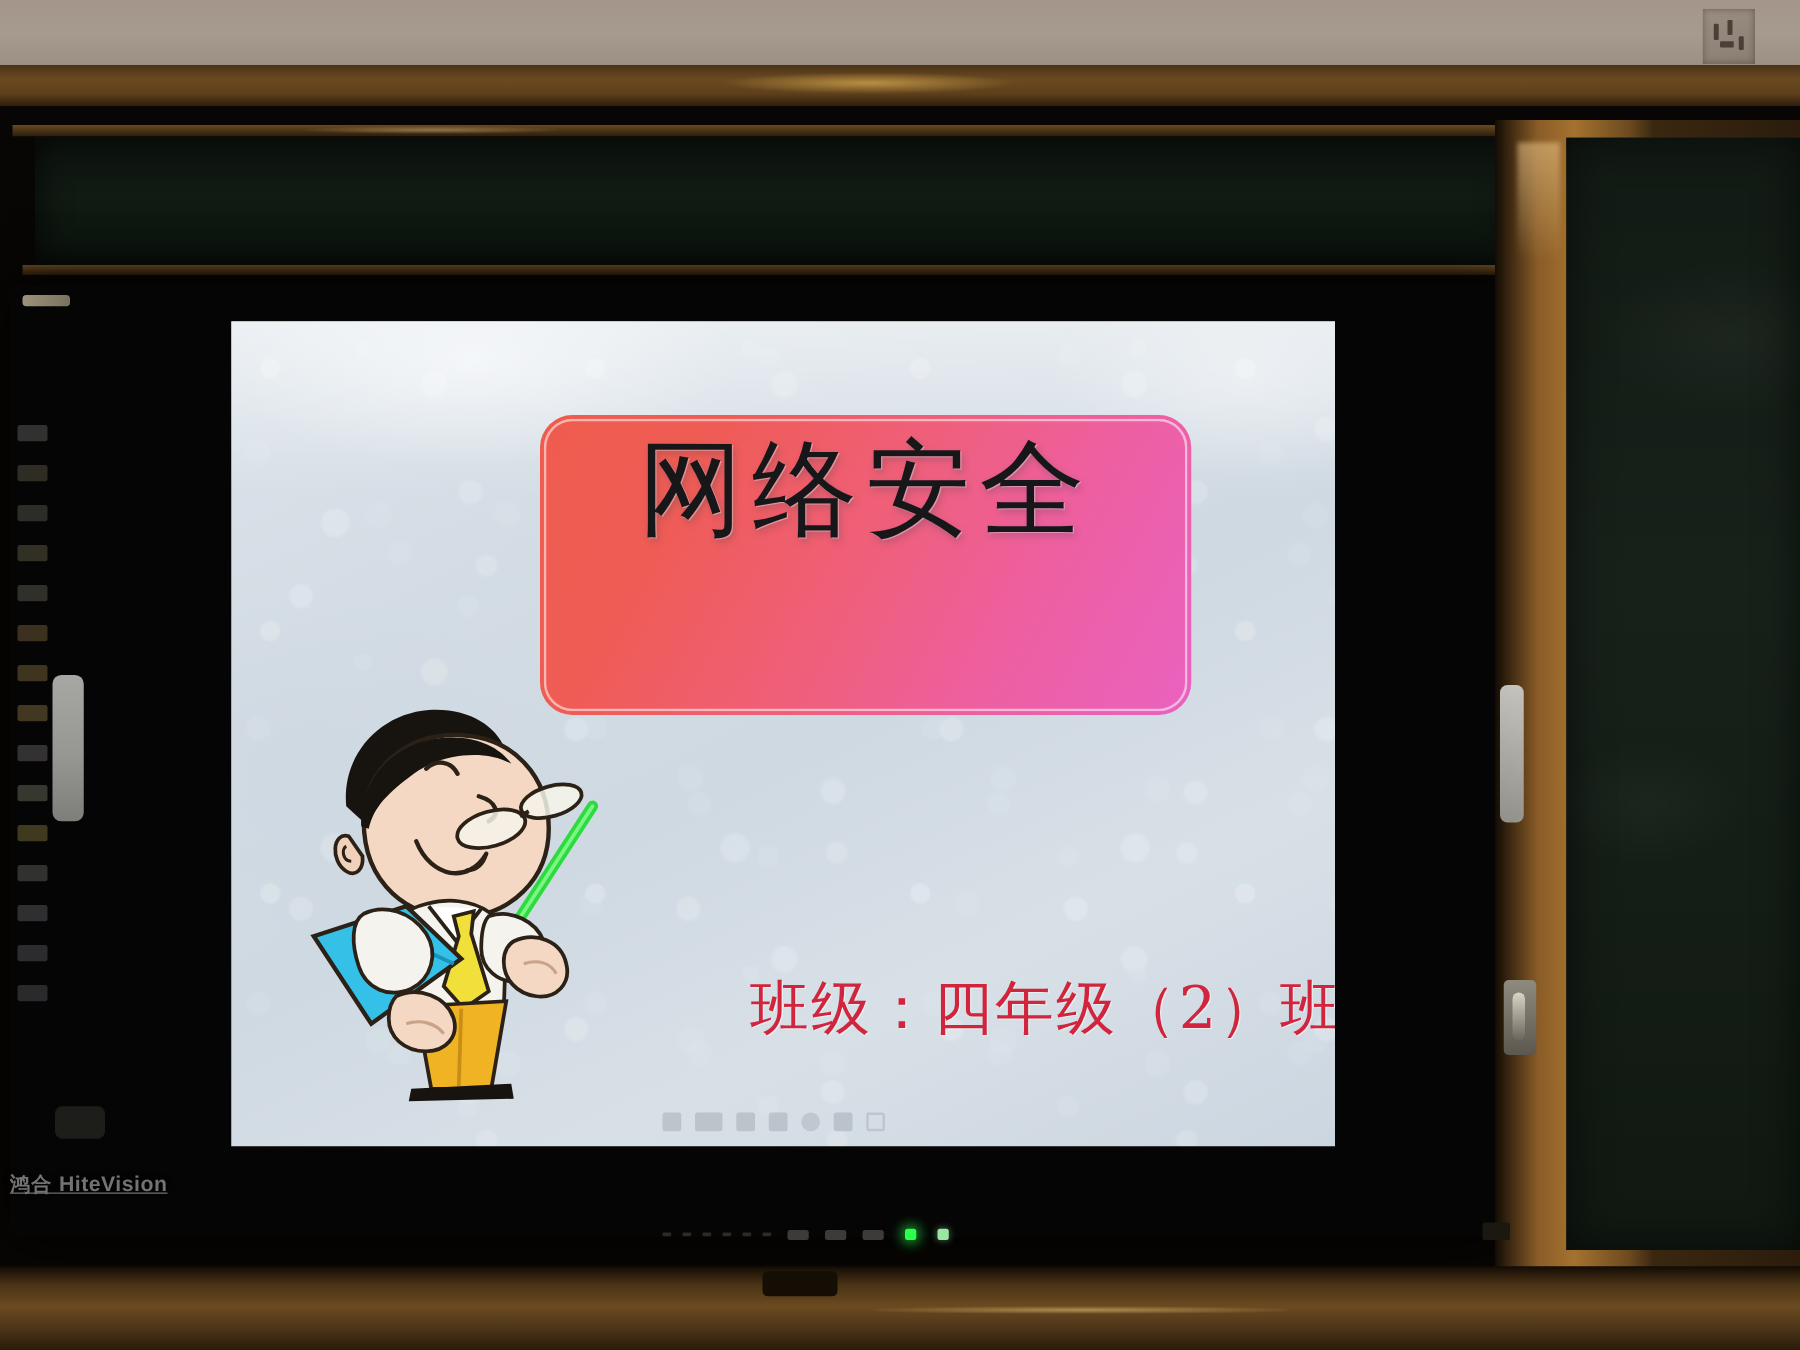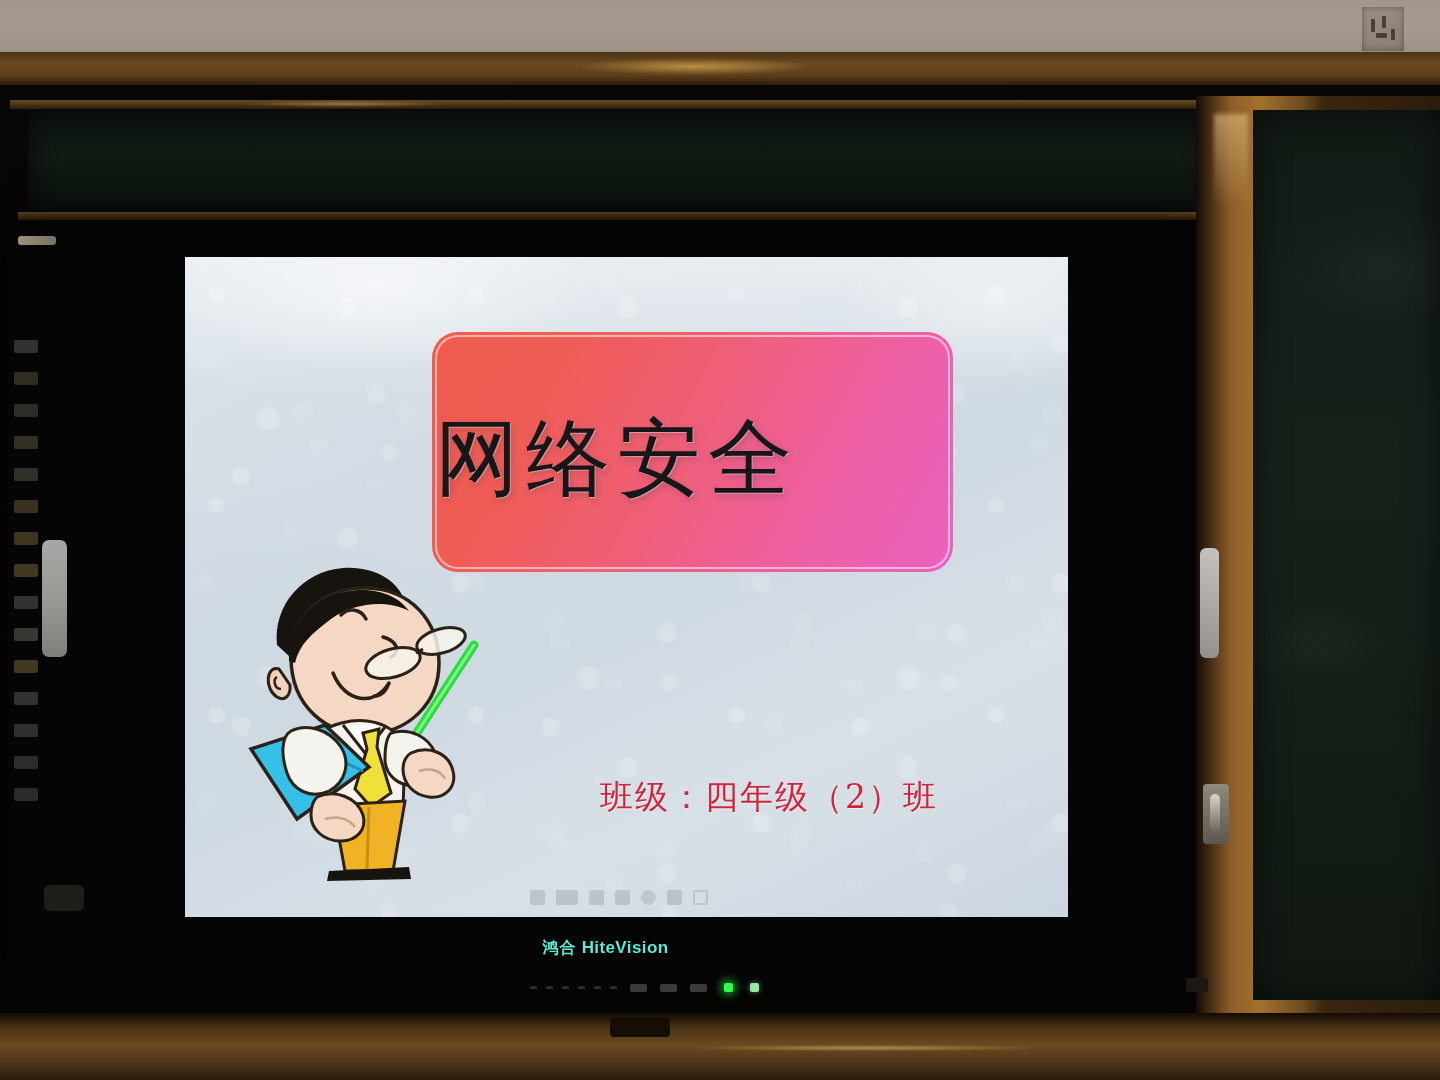--- a/index.html
+++ b/index.html
@@ -151,26 +151,27 @@
     border-radius: 6px;
     background: #20201d;
     opacity: .9;
   }
 
   
   .brand {
     position: absolute;
     left: 0; top: 938px;
     width: 1195px;
-    text-align: center;
-    color: #5eead4;
+    text-align: left;
+    color: #737373;
     font-size: 17px;
     letter-spacing: .4px;
     font-weight: 700;
     text-shadow: 0 0 5px rgba(0,0,0,.9);
+    text-decoration: underline;
   }
   .brand .cn { font-size: 16px; letter-spacing: 1px; }
 
   
   .bottom-ctrls {
     position: absolute;
     left: 530px; top: 983px;
     display: flex;
     align-items: center;
     gap: 9px;
@@ -324,21 +325,21 @@
     border-radius: 26px;
     padding: 3px;
     background: linear-gradient(118deg,#ef5c4e 0%, #ef5c55 22%, #ef5f78 48%, #ee5fa0 72%, #e962c0 100%);
   }
   .title-card .inner {
     width: 100%; height: 100%;
     border-radius: 23px;
     background: transparent;
     box-shadow: inset 0 0 0 2px rgba(255,255,255,.55);
     display: flex;
-    flex-direction: row;
+    flex-direction: column;
     align-items: center;
     justify-content: flex-start;
   }
 
   .ppt-title {
     margin-top: 14px;
     font-family: "DejaVu Serif", "Liberation Serif", serif;
     font-size: 84px;
     line-height: 1.02;
     letter-spacing: 7px;
@@ -355,21 +356,21 @@
     color: #1429d6;
     text-shadow: 2px 2px 0 rgba(255,255,255,.6), 0 0 2px rgba(20,41,214,.7);
     white-space: nowrap;
   }
 
   
   .ppt-class {
     position: absolute;
     left: 415px; top: 518px;
     font-family: "DejaVu Serif", "Liberation Serif", serif;
-    font-size: 33px;
+    font-size: 47px;
     letter-spacing: 2px;
     color: #d0253c;
     text-shadow: 1px 1px 0 rgba(255,255,255,.5);
     white-space: nowrap;
   }
 
   
   .taskbar {
     position: absolute;
     left: 345px; bottom: 6px;

